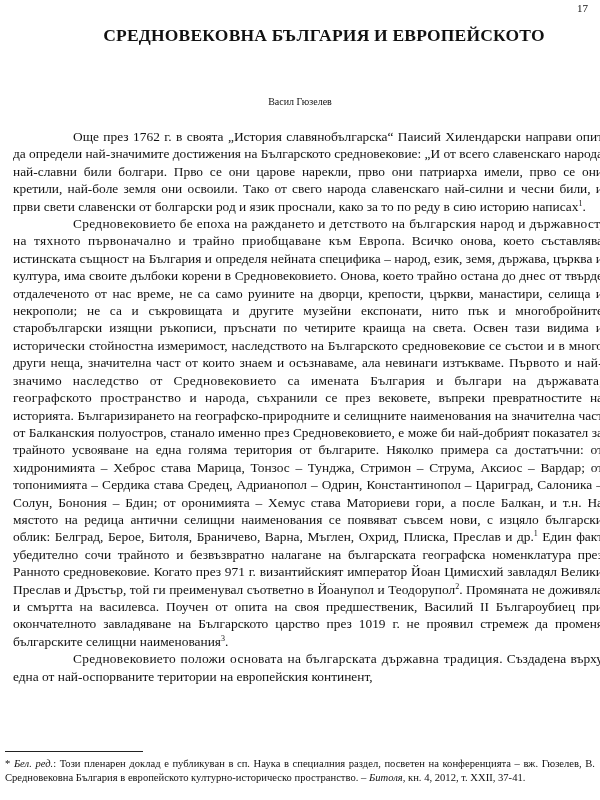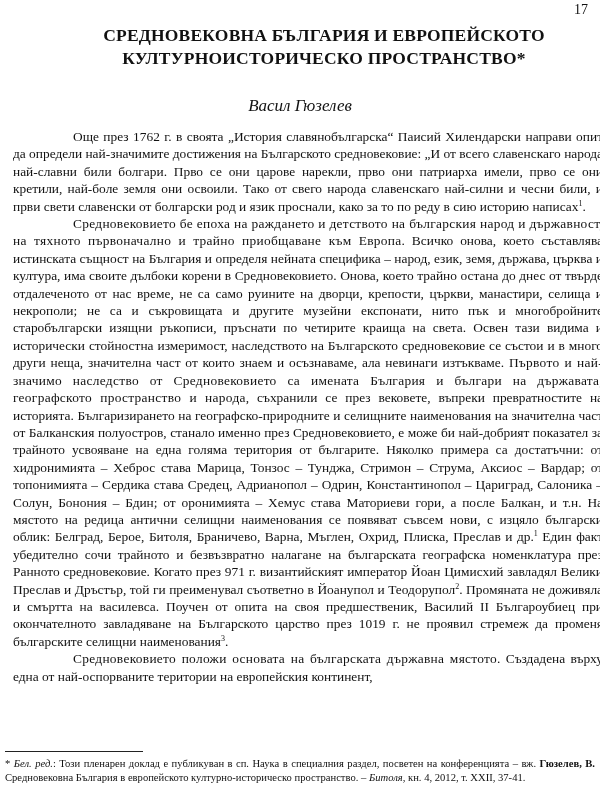--- a/index.html
+++ b/index.html
@@ -3,63 +3,62 @@
   <meta charset="utf-8">
   <style>
     html, body { margin: 0; padding: 0; background: #ffffff; }
     body {
       width: 600px; height: 800px; overflow: hidden; position: relative;
       font-family: "Liberation Serif", "DejaVu Serif", serif;
       color: #111111;
     }
     .page-number {
       position: absolute; top: 2px; right: 12px;
-      font-size: 14px;
+      font-size: 11px;
       margin-left: 32px;
     }
     .title {
       position: absolute; top: 24px; left: 0; width: 600px;
       text-align: center; font-weight: bold; font-size: 17.5px;
       line-height: 23px; letter-spacing: 0.2px; padding-left: 24px;
     }
     .author {
       position: absolute; top: 96px; left: 0; width: 600px;
-      text-align: center; font-style: italic; font-size: 17px;
+      text-align: center; font-size: 10px;
     }
     .body-text {
       position: absolute; top: 128px; left: 13px; width: 590px;
       font-size: 13.4px; line-height: 17.4px;
       text-align: justify; hyphens: manual;
     }
     .body-text p { margin: 0; text-indent: 60px; }
     .body-text b { font-weight: normal; letter-spacing: 0.3px; }
     sup { font-size: 8px; line-height: 0; vertical-align: super; }
     .footnote-rule {
       position: absolute; top: 751px; left: 5px; width: 138px; height: 0;
       border-top: 1px solid #222222;
     }
     .footnote {
       position: absolute; top: 757px; left: 5px; width: 590px;
       font-size: 10.6px; line-height: 13.6px; text-align: justify;
     }
     .footnote i { }
-    .footnote b { font-weight: bold; }
+    .footnote b { font-weight: normal; }
   </style>
 </head>
 <body>
 
 <div class="page-number">17</div>
 
 <h1 class="title" style="margin:0;">
   <span>СРЕДНОВЕКОВНА БЪЛГАРИЯ И ЕВРОПЕЙСКОТО</span><br>
-  <span>КУЛТУРНОИСТОРИЧЕСКО ПРОСТРАНСТВО*</span>
 </h1>
 
 <div class="author">Васил Гюзелев</div>
 
 <div class="body-text" id="body-text">
     <p><span>Още през 1762 г. в своята „История славянобългарска“ Паисий Хилендарски направи опит да определи най-значимите достижения на Българското средновековие: „И от всего славенскаго народа най-славни били болгари. Прво се они царове нарекли, прво они патриарха имели, прво се они кретили, най-боле земля они освоили. Тако от свего народа славенскаго най-силни и чесни били, и први свети славенски от болгарски род и язик проснали, како за то по реду в сию историю написах</span><sup>1</sup><span>.</span></p>
     <p><b>Средновековието бе епоха на раждането и детството на българския народ и държавност, на тяхното първоначално и трайно приобщаване към Европа</b><span>. Всичко онова, което съставлява истинската същност на България и определя нейната специфика – народ, език, земя, държава, църква и култура,  има своите дълбоки корени в Средновековието. Онова, което трайно остана до днес от твърде отдалеченото от нас време, не са само руините на дворци, крепости, църкви, манастири, селища и некрополи; не са и съкровищата и другите музейни експонати, нито пък и многобройните старобългарски изящни ръкописи, пръснати по четирите краища на света. Освен тази видима и исторически стойностна измеримост, наследството на Българското средновековие се състои и в много други неща, значителна част от които знаем и осъзнаваме, ала невинаги изтъкваме. </span><b>Първото и най-значимо наследство от Средновековието са имената България и българи на държавата, географското пространство и народа</b><span>, съхранили се през вековете, въпреки превратностите на историята. Българизирането на географско-природните и селищните наименования на значителна част от Балканския полуостров, станало именно през Средновековието, е може би най-добрият показател за трайното усвояване на една голяма територия от българите. Няколко примера са достатъчни: от хидронимията – Хеброс става Марица, Тонзос – Тунджа, Стримон – Струма, Аксиос – Вардар; от топонимията – Сердика става Средец, Адрианопол – Одрин, Константинопол – Цариград, Салоника – Солун, Бонония – Бдин; от оронимията – Хемус става Маториеви гори, а после Балкан, и т.н. На мястото на редица антични селищни наименования се появяват съвсем нови, с изцяло български облик: Белград, Берое, Битоля, Браничево, Варна, Мъглен, Охрид, Плиска, Преслав и др.</span><sup>1</sup><span> Един факт убедително сочи трайното и безвъзвратно налагане на българската географска номенклатура през Ранното средновековие. Когато през 971 г. византийският император Йоан Цимисхий завладял Велики Преслав и Дръстър, той ги преименувал съответно в Йоанупол и Теодорупол</span><sup>2</sup><span>. Промяната не доживяла и смъртта на василевса. Поучен от опита на своя предшественик, Василий II Българоубиец при окончателното завладяване на Българското царство през 1019 г. не проявил стремеж да променя българските селищни наименования</span><sup>3</sup><span>.</span></p>
-    <p><b>Средновековието положи основата на българската държавна мястото</b><span>. Създадена върху една от най-оспорваните територии на европейския континент,</span></p>
+    <p><b>Средновековието положи основата на българската държавна традиция</b><span>. Създадена върху една от най-оспорваните територии на европейския континент,</span></p>
   </div>
 
 <div class="footnote-rule"></div>
 <div class="footnote" id="footnote"><span>* </span><i>Бел. ред.</i><span>: Този пленарен доклад е публикуван в сп. Наука в специалния раздел, посветен на конференцията – вж. </span><b>Гюзелев, В.</b><span> Средновековна България в европейското културно-историческо пространство. – </span><i>Битоля</i><span>, кн. 4, 2012, т. XXII, 37-41.</span></div>
 
 </body></html>

